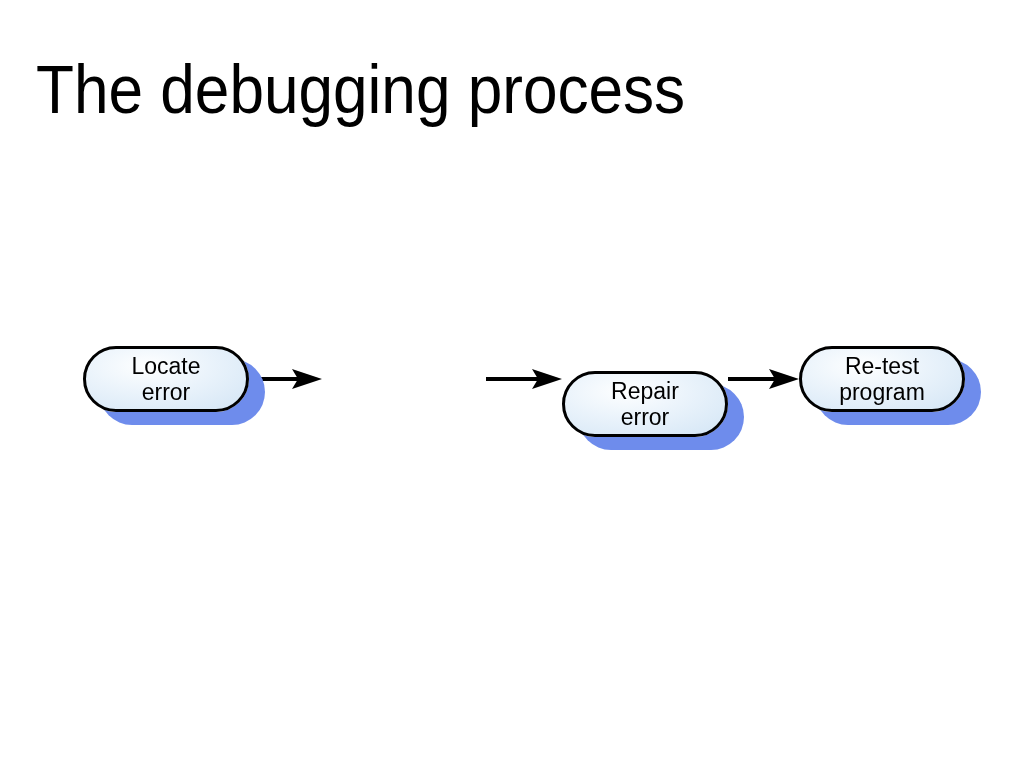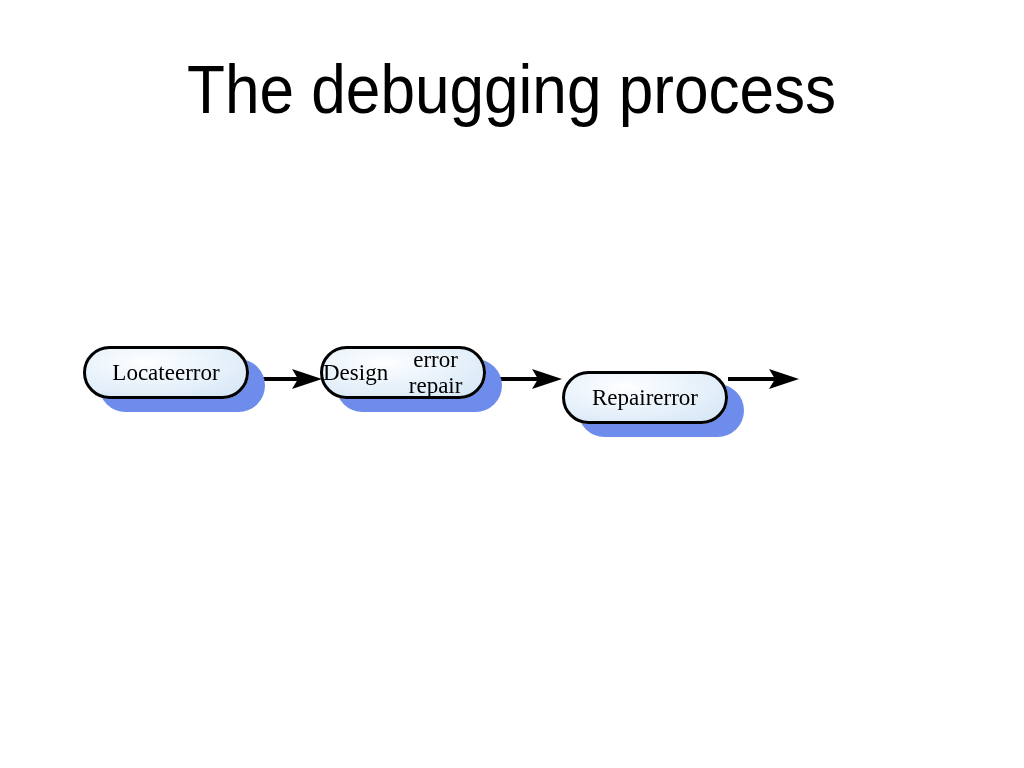--- a/index.html
+++ b/index.html
@@ -13,49 +13,49 @@
     height: 768px;
     background: var(--slide-bg, #ffffff);
     overflow: hidden;
     font-family: "Liberation Sans", sans-serif;
   }
   .title-wrap {
     position: absolute;
     top: 54px;
     left: 0;
     width: 1024px;
-    text-align: center;
+    text-align: left;
   }
   .slide-title {
     display: inline-block;
     font-size: 69px;
     line-height: 1.05;
     font-weight: 400;
     color: var(--title-text, #000000);
     transform: scaleX(0.9);
     transform-origin: center;
     white-space: nowrap;
   }
   .process-box {
     position: absolute;
     width: 166px;
-    height: 53px;
+    height: 66px;
     box-sizing: border-box;
     border: 3px solid var(--box-border, #000000);
     border-radius: 33px;
     background: radial-gradient(ellipse at 38% 28%,
                 var(--box-fill-top, #feffff) 0%,
                 #eaf3fb 45%,
                 var(--box-fill-bottom, #d3e5f5) 100%);
     box-shadow: 16px 13px 0 var(--box-shadow, #6e8cec);
     display: flex;
-    flex-direction: row;
+    flex-direction: column;
     align-items: center;
     justify-content: center;
-    font-family: Liberation Serif, serif;
+    font-family: Liberation Sans, sans-serif;
     font-size: 23px;
     line-height: 26px;
     color: #000000;
     text-align: center;
   }
   .box1 { left: 83px;  top: 346px; }
   .box2 { left: 320px; top: 346px; }
   .box3 { left: 562px; top: 346px; margin-top: 25px; }
   .box4 { left: 799px; top: 346px; }
   .arrows {
@@ -91,24 +91,24 @@
       <line x1="728" y1="379" x2="776" y2="379"></line>
       <polygon points="799,379 769,369 775,379 769,389"></polygon>
     </g>
   </svg>
 
   <div class="process-box box1">
     <span>Locate</span>
     <span>error</span>
   </div>
 
-  <div class="process-box box2">
-    <span>Design</span>
-    <span>error repair</span>
-  </div>
 
   <div class="process-box box3">
     <span>Repair</span>
     <span>error</span>
   </div>
 
+  <div class="process-box box4">
+    <span>Re-test</span>
+    <span>program</span>
+  </div>
 
 </div>
 
 </body></html>

